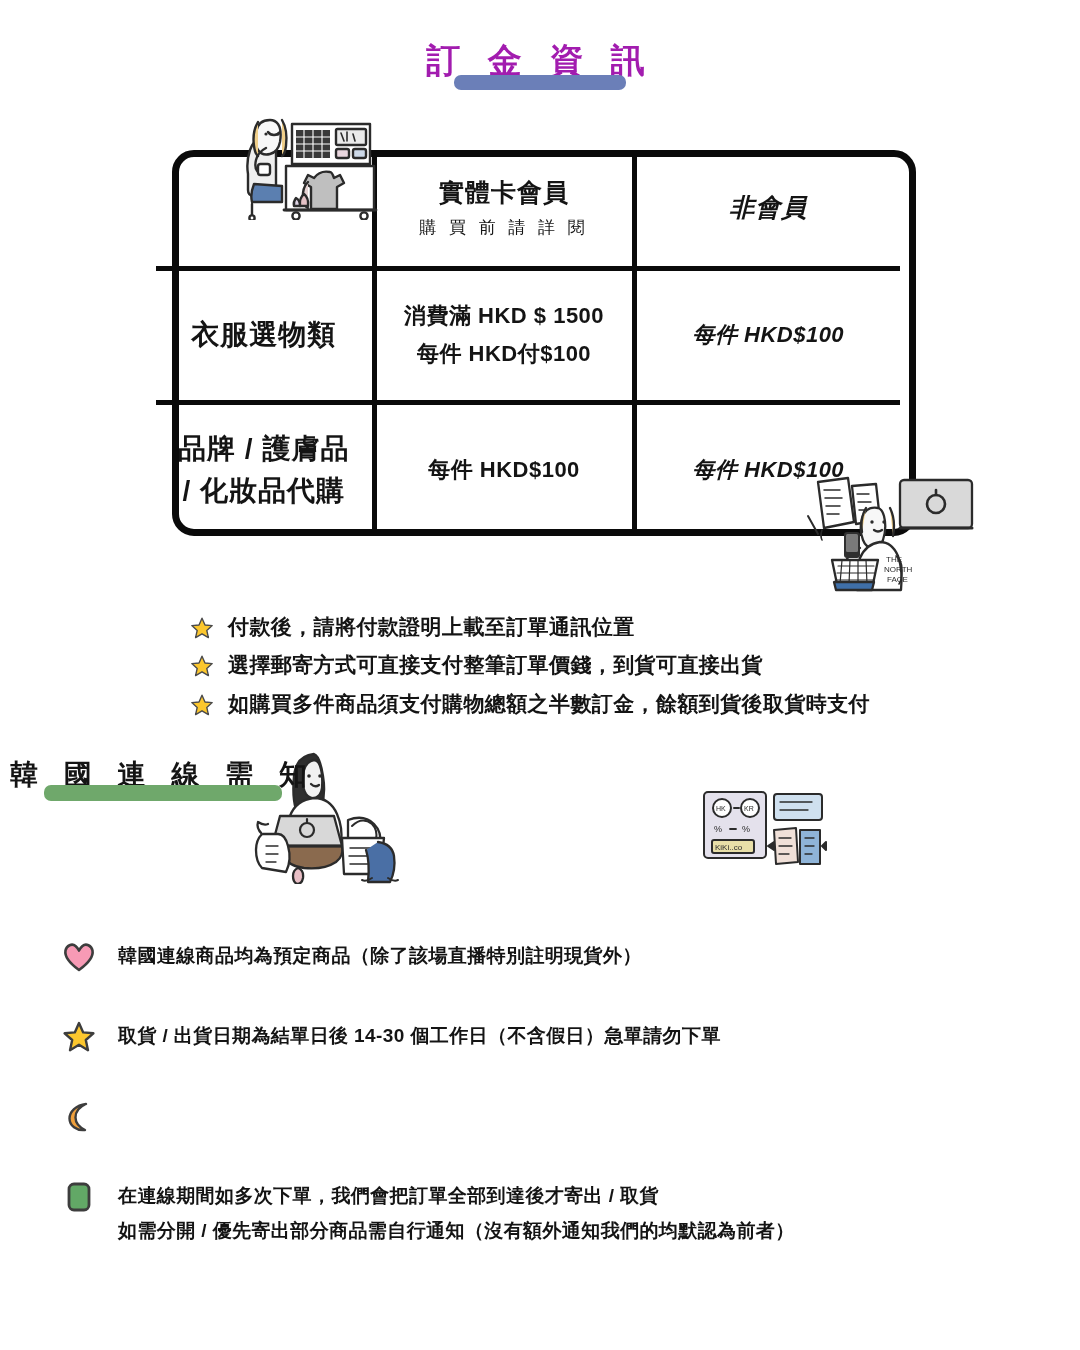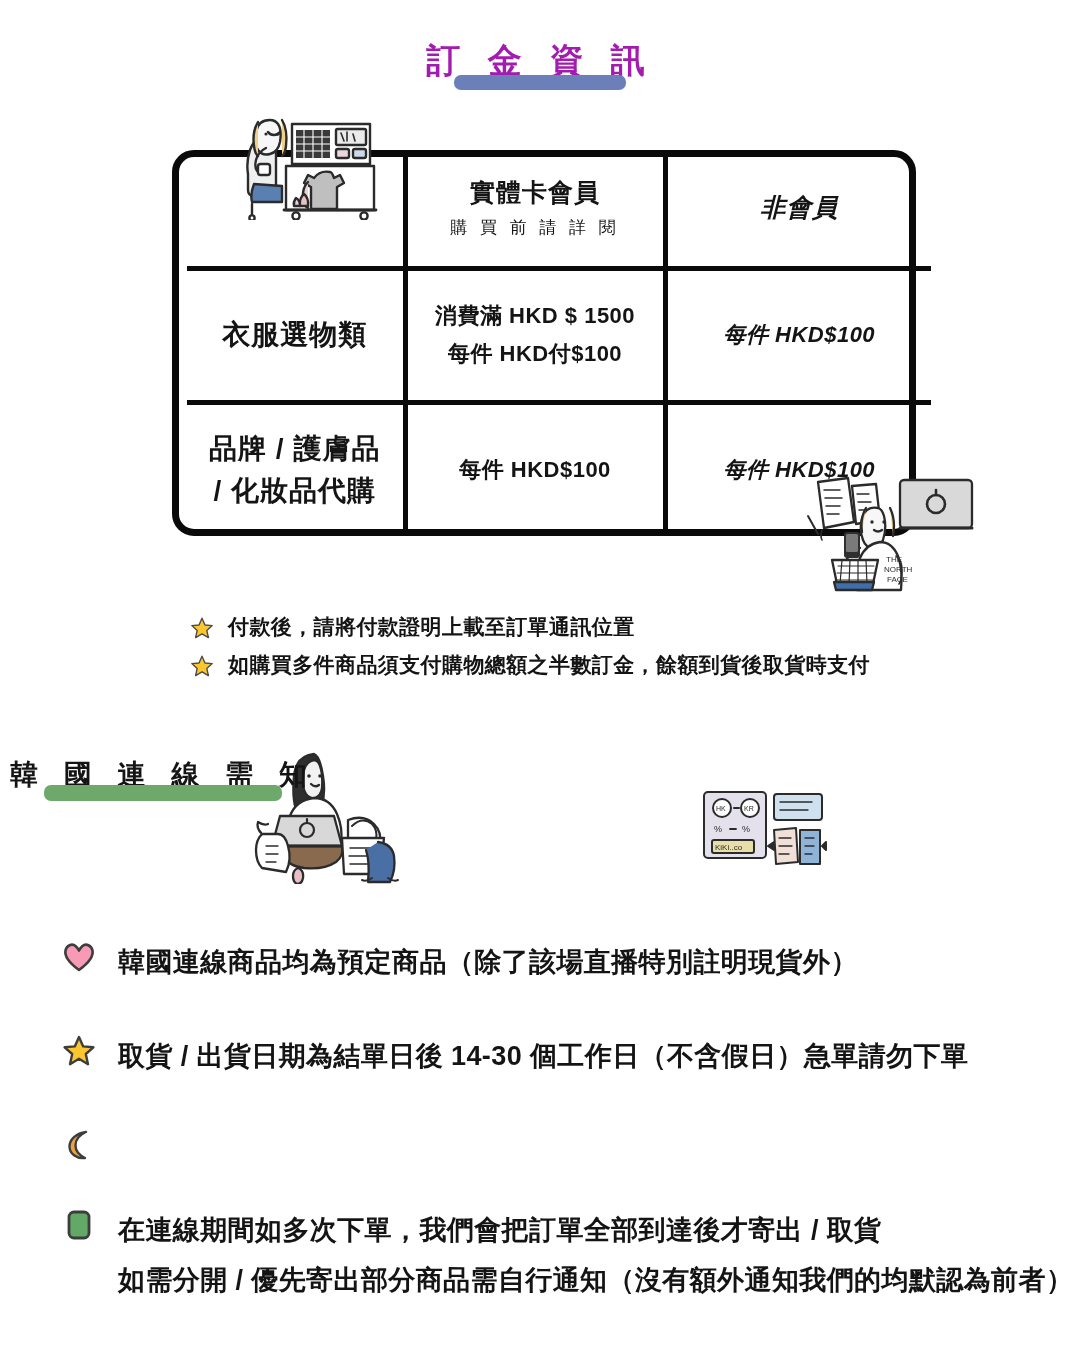--- a/index.html
+++ b/index.html
@@ -53,21 +53,21 @@
     top: 150px;
     width: 744px;
     height: 386px;
     border: 7px solid #0a0a0a;
     border-radius: 22px;
     box-sizing: border-box;
     background: #fff;
   }
   .tbl {
     position: absolute;
-    left: 187px;
+    left: 156px;
     top: 150px;
     width: 744px;
     height: 386px;
     border-collapse: collapse;
     table-layout: fixed;
     box-sizing: border-box;
     border-radius: 32px;
   }
   .tbl td {
     border: 5px solid #0a0a0a;
@@ -183,21 +183,21 @@
     width: 1000px;
   }
   .note-row {
     display: flex;
     align-items: flex-start;
     margin-bottom: 44px;
   }
   .note-row:last-child { margin-bottom: 0; }
   .note-row .ico { width: 34px; height: 34px; margin-right: 22px; margin-top: 2px; }
   .note-body {
-    font-size: 27px;
+    font-size: 19px;
     font-weight: 700;
     line-height: 1.85;
     letter-spacing: 0.4px;
   }
   .note-line { display: block; white-space: nowrap; }
 </style>
 </head>
 <body>
 
 <div class="title-wrap">
@@ -397,20 +397,28 @@
       </svg>
     </span>
     <span class="txt">付款後，請將付款證明上載至訂單通訊位置</span>
   </div>
   <div class="star-row">
     <span class="ico">
       <svg viewBox="0 0 24 24" width="24" height="24">
         <path d="M12 2.2 L15 9 L22.2 9.6 L16.8 14.4 L18.4 21.6 L12 17.8 L5.6 21.6 L7.2 14.4 L1.8 9.6 L9 9 Z" fill="#fcc72e" stroke="#4a4a4a" stroke-width="1.4" stroke-linejoin="round"></path>
       </svg>
     </span>
+    <span class="txt">選擇郵寄方式可直接支付整筆訂單價錢，到貨可直接出貨</span>
+  </div>
+  <div class="star-row">
+    <span class="ico">
+      <svg viewBox="0 0 24 24" width="24" height="24">
+        <path d="M12 2.2 L15 9 L22.2 9.6 L16.8 14.4 L18.4 21.6 L12 17.8 L5.6 21.6 L7.2 14.4 L1.8 9.6 L9 9 Z" fill="#fcc72e" stroke="#4a4a4a" stroke-width="1.4" stroke-linejoin="round"></path>
+      </svg>
+    </span>
     <span class="txt">如購買多件商品須支付購物總額之半數訂金，餘額到貨後取貨時支付</span>
   </div>
 </div>
 
 <div class="sect-wrap">
   <span class="sect-text">
     <span class="sect-hl"></span>
     <span>韓 國 連 線 需 知</span>
   </span>
 </div>

